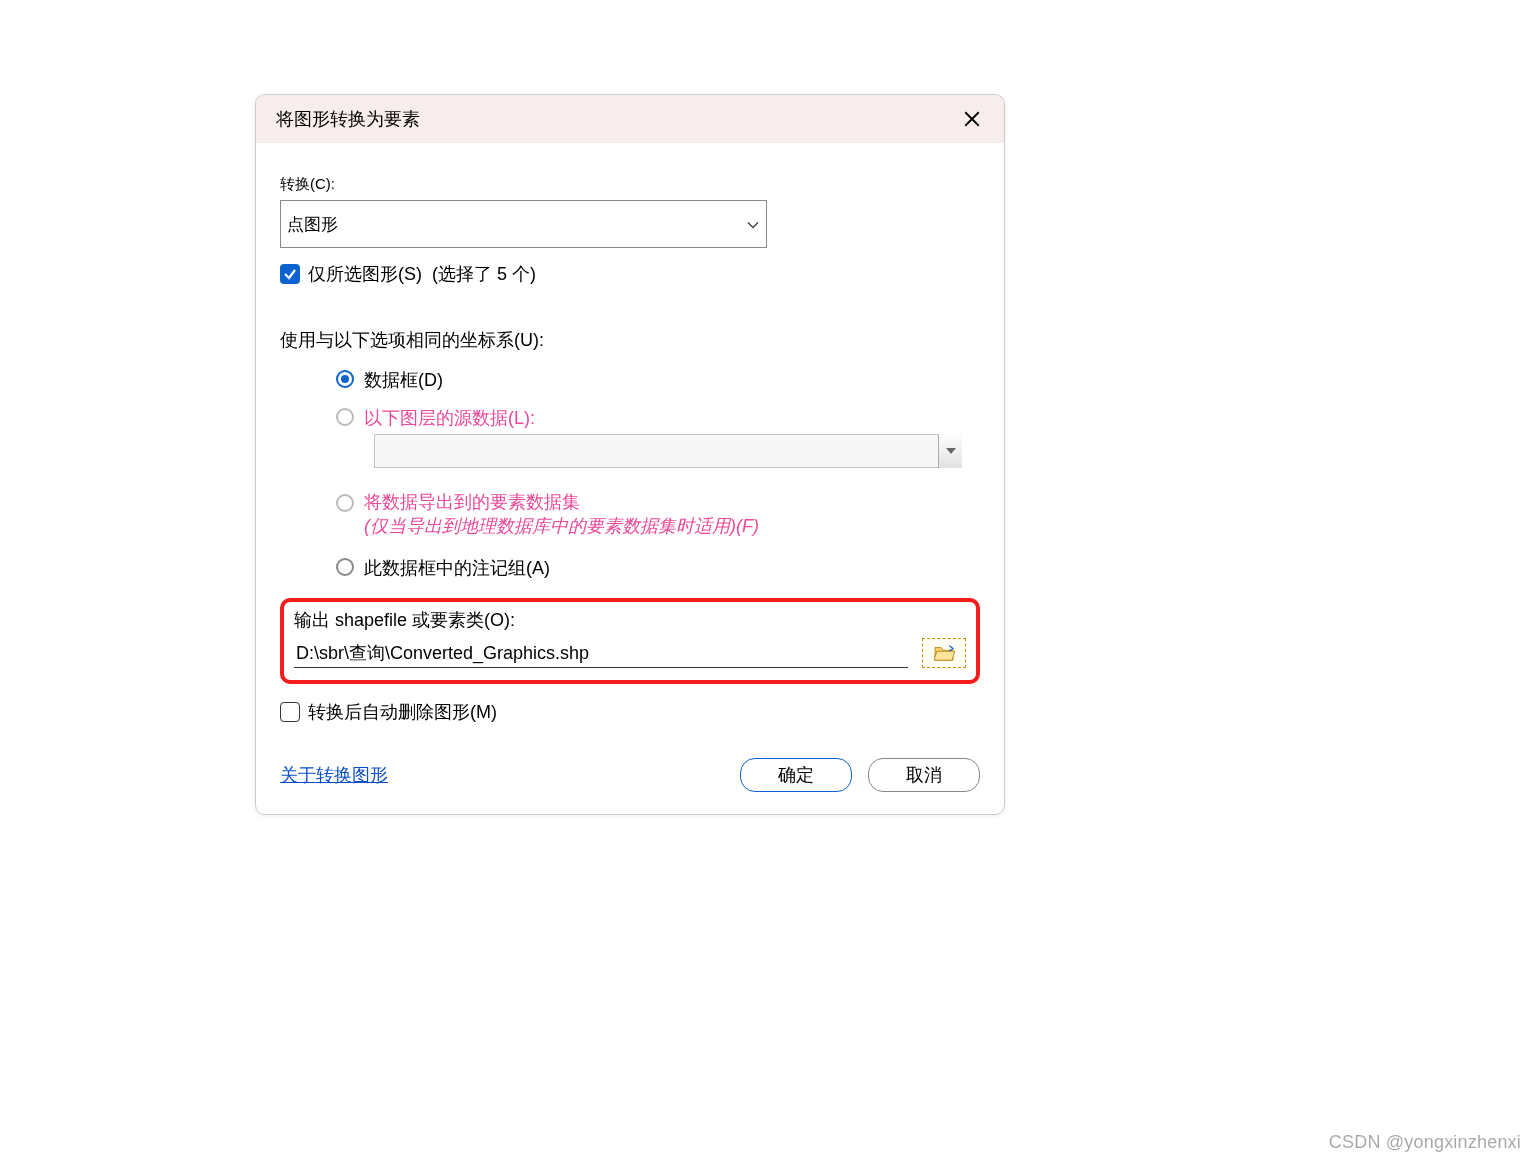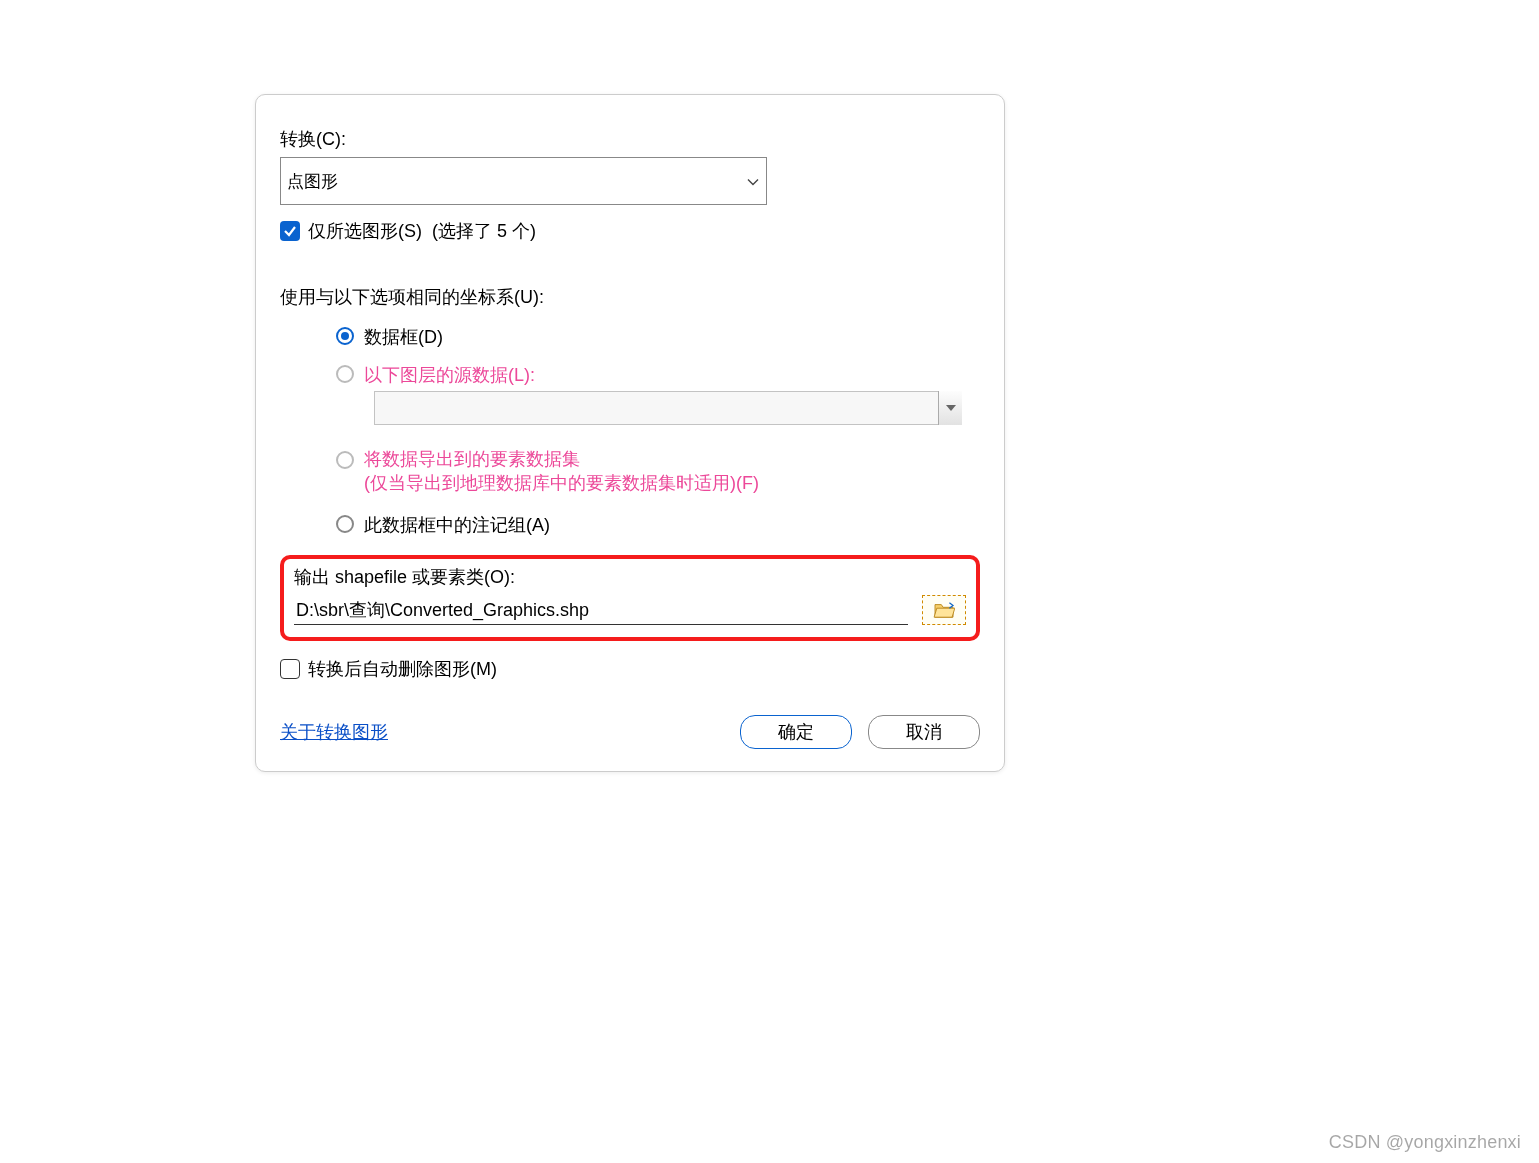--- a/index.html
+++ b/index.html
@@ -40,21 +40,21 @@
       height: 28px;
       display: flex;
       align-items: center;
       justify-content: center;
       cursor: pointer;
     }
     .close-btn svg { width: 18px; height: 18px; }
     .body {
       padding: 32px 24px 22px 24px;
     }
-    .label-row { margin-bottom: 6px; font-size: 18px; }
+    .label-row { margin-bottom: 6px; font-size: 15px; }
     .select-wrap {
       position: relative;
       width: 487px;
       margin-bottom: 14px;
     }
     select.convert-select {
       width: 100%;
       height: 48px;
       font-size: 17px;
       padding: 2px 6px;
@@ -148,21 +148,21 @@
       width: 24px;
       height: 34px;
       border-left: 1px solid #aaa;
       background: linear-gradient(#fdfdfd, #e2e2e2);
       display: flex;
       align-items: center;
       justify-content: center;
       pointer-events: none;
     }
     .radio-group2 .radio-row { margin-bottom: 18px; }
-    .two-line .line2 { display: block; }
+    .two-line .line2 { display: block; font-style: italic; }
     .output-box {
       border: 4px solid #f51c1c;
       border-radius: 10px;
       padding: 6px 10px 12px 10px;
       margin-top: 18px;
       margin-bottom: 16px;
     }
     .output-label { font-size: 18px; margin-bottom: 6px; }
     .output-row {
       display: flex;
@@ -228,20 +228,28 @@
       bottom: 10px;
       color: rgba(0,0,0,0.35);
       font-size: 18px;
       letter-spacing: 0.2px;
     }
   </style>
 </head>
 <body>
 
 <div class="dialog">
+  <div class="titlebar">
+    <span class="title">将图形转换为要素</span>
+    <div class="close-btn">
+      <svg viewBox="0 0 16 16">
+          <path d="M2 2 L14 14 M14 2 L2 14" stroke="#000" stroke-width="1.6" fill="none"></path>
+        </svg>
+    </div>
+  </div>
 
   <div class="body">
 
     <div class="label-row">转换(C):</div>
     <div class="select-wrap">
       <select class="convert-select">
         <option>点图形</option>
       </select>
       <span class="select-caret">
         <svg width="12" height="8" viewBox="0 0 12 8">

